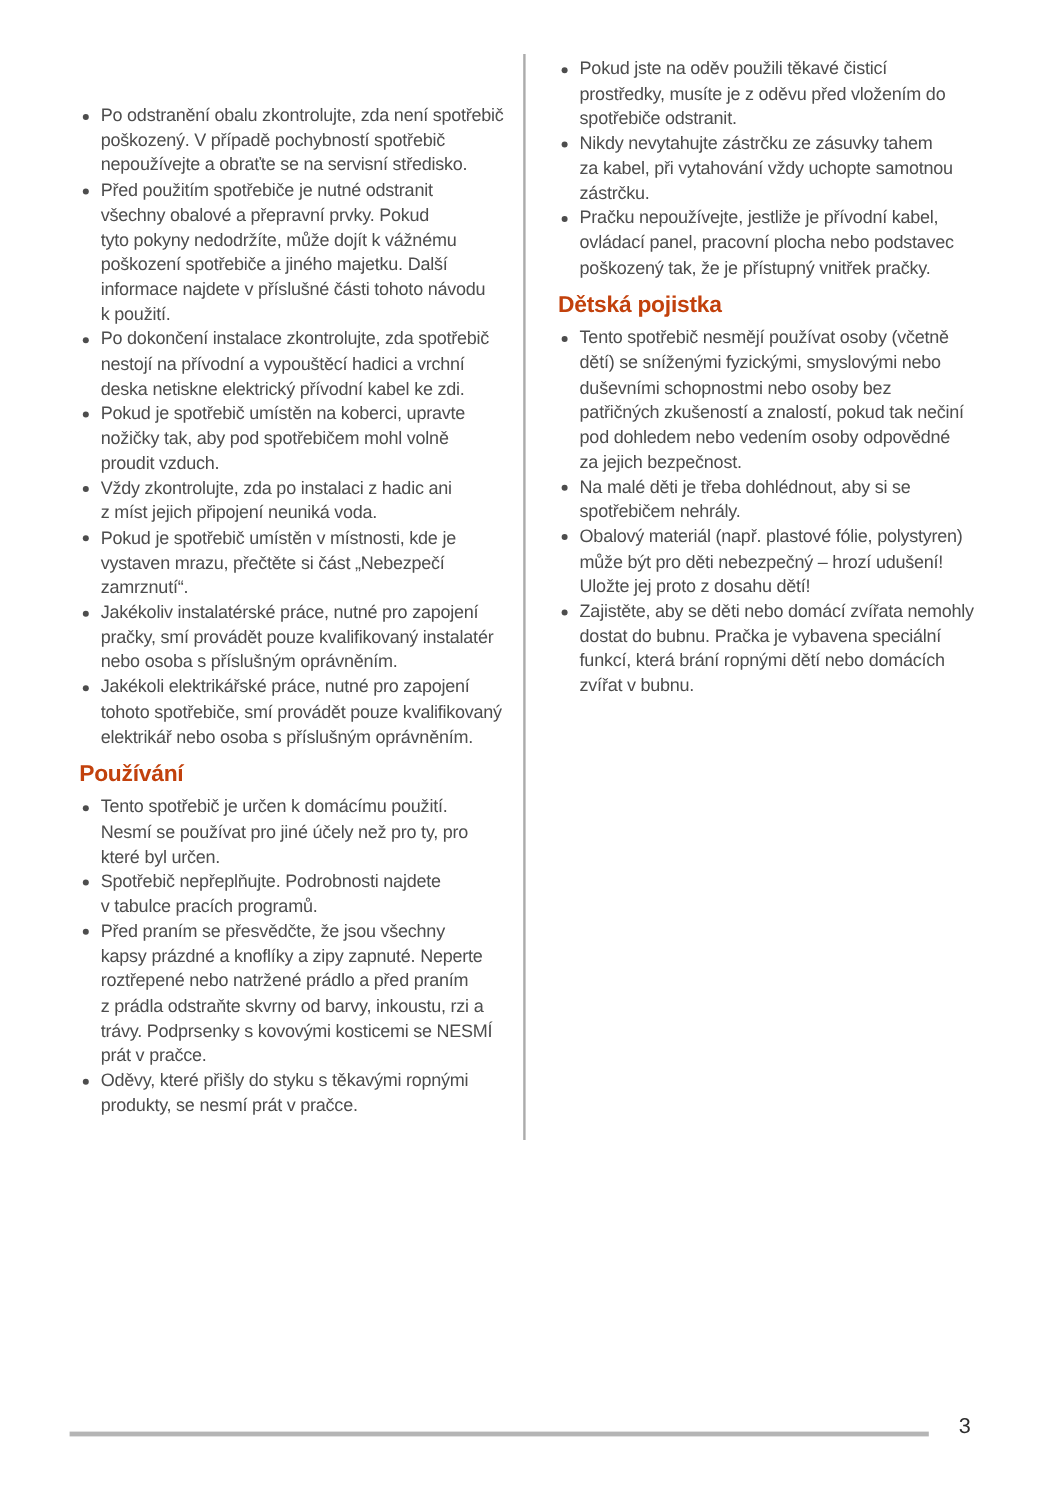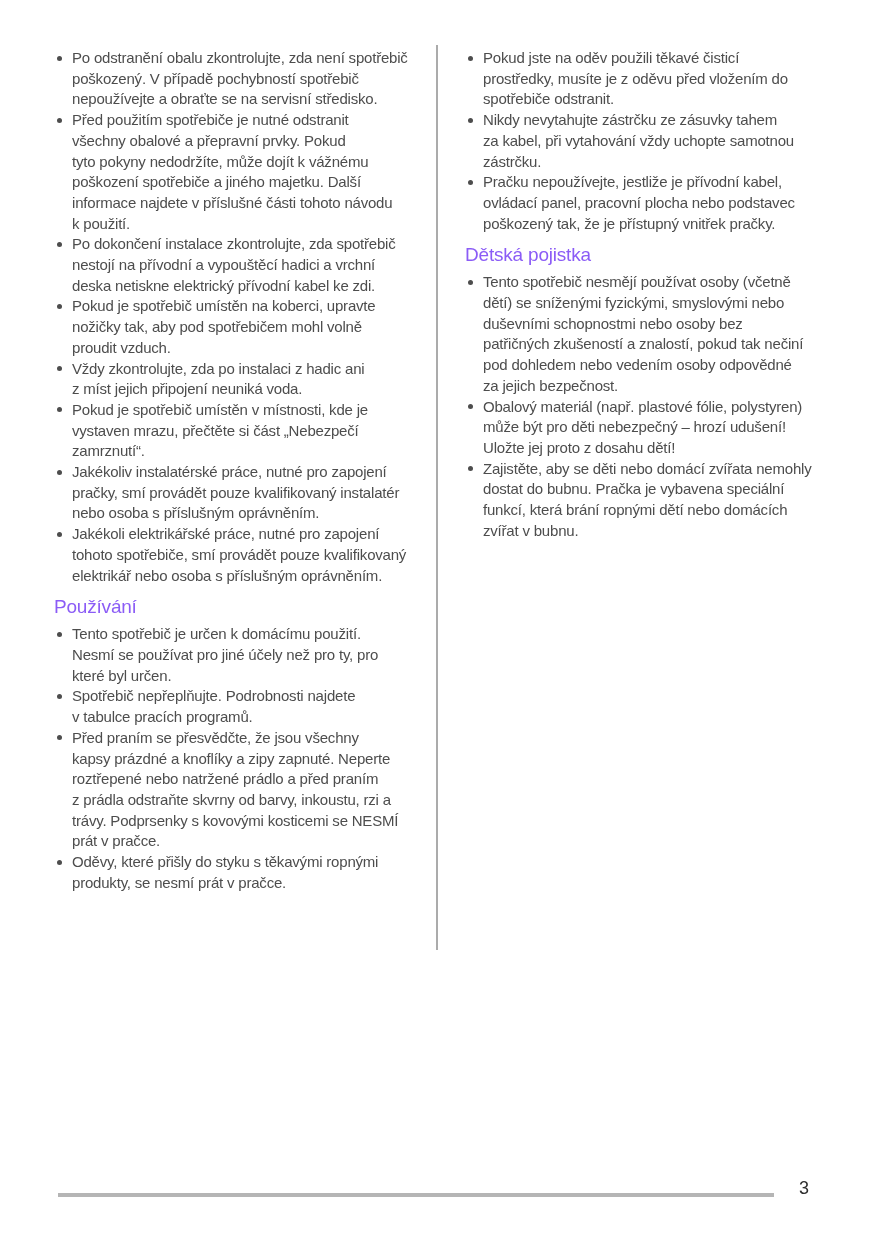--- a/index.html
+++ b/index.html
@@ -5,21 +5,21 @@
   html, body { margin: 0; padding: 0; background: #ffffff; }
   .page {
     position: relative;
     width: 874px;
     height: 1240px;
     background: #ffffff;
     font-family: "Liberation Sans", "DejaVu Sans", sans-serif;
     overflow: hidden;
   }
   .col { position: absolute; top: 48px; }
-  .col-left  { left: 54px;  width: 378px; }
+  .col-left  { left: 66px;  width: 378px; margin-top: 39px; }
   .col-right { left: 455px; width: 398px; margin-left: 10px; }
 
   ul.bullets { list-style: none; margin: 0; padding: 0; }
   li.bullet  { position: relative; padding-left: 18px; margin: 0; }
   li.bullet .dot {
     position: absolute; left: 3px; top: 7.5px;
     width: 5px; height: 5px; border-radius: 50%;
     background: #4d4d4d;
   }
   li.bullet .txt {
@@ -27,23 +27,23 @@
     font-size: 15px;
     line-height: 20.7px;
     letter-spacing: -0.2px;
     color: #4d4d4d;
     white-space: pre;
   }
   h2.section {
     margin: 9px 0 5px 0;
     font-size: 19px;
     line-height: 24px;
-    font-weight: 400;
+    font-weight: 700;
     letter-spacing: -0.2px;
-    color: #8b5cf6;
+    color: #c2410c;
   }
   .divider {
     position: absolute;
     left: 436px; top: 45px;
     width: 2px; height: 905px;
     background: #ababab;
   }
   .footer-line {
     position: absolute;
     left: 58px; top: 1193px;
@@ -178,20 +178,25 @@
           <span class="dot"></span>
           <span class="txt">Tento spotřebič nesmějí používat osoby (včetně
 dětí) se sníženými fyzickými, smyslovými nebo
 duševními schopnostmi nebo osoby bez
 patřičných zkušeností a znalostí, pokud tak nečiní
 pod dohledem nebo vedením osoby odpovědné
 za jejich bezpečnost.</span>
         </li>
       <li class="bullet">
           <span class="dot"></span>
+          <span class="txt">Na malé děti je třeba dohlédnout, aby si se
+spotřebičem nehrály.</span>
+        </li>
+      <li class="bullet">
+          <span class="dot"></span>
           <span class="txt">Obalový materiál (např. plastové fólie, polystyren)
 může být pro děti nebezpečný – hrozí udušení!
 Uložte jej proto z dosahu dětí!</span>
         </li>
       <li class="bullet">
           <span class="dot"></span>
           <span class="txt">Zajistěte, aby se děti nebo domácí zvířata nemohly
 dostat do bubnu. Pračka je vybavena speciální
 funkcí, která brání ropnými dětí nebo domácích
 zvířat v bubnu.</span>

